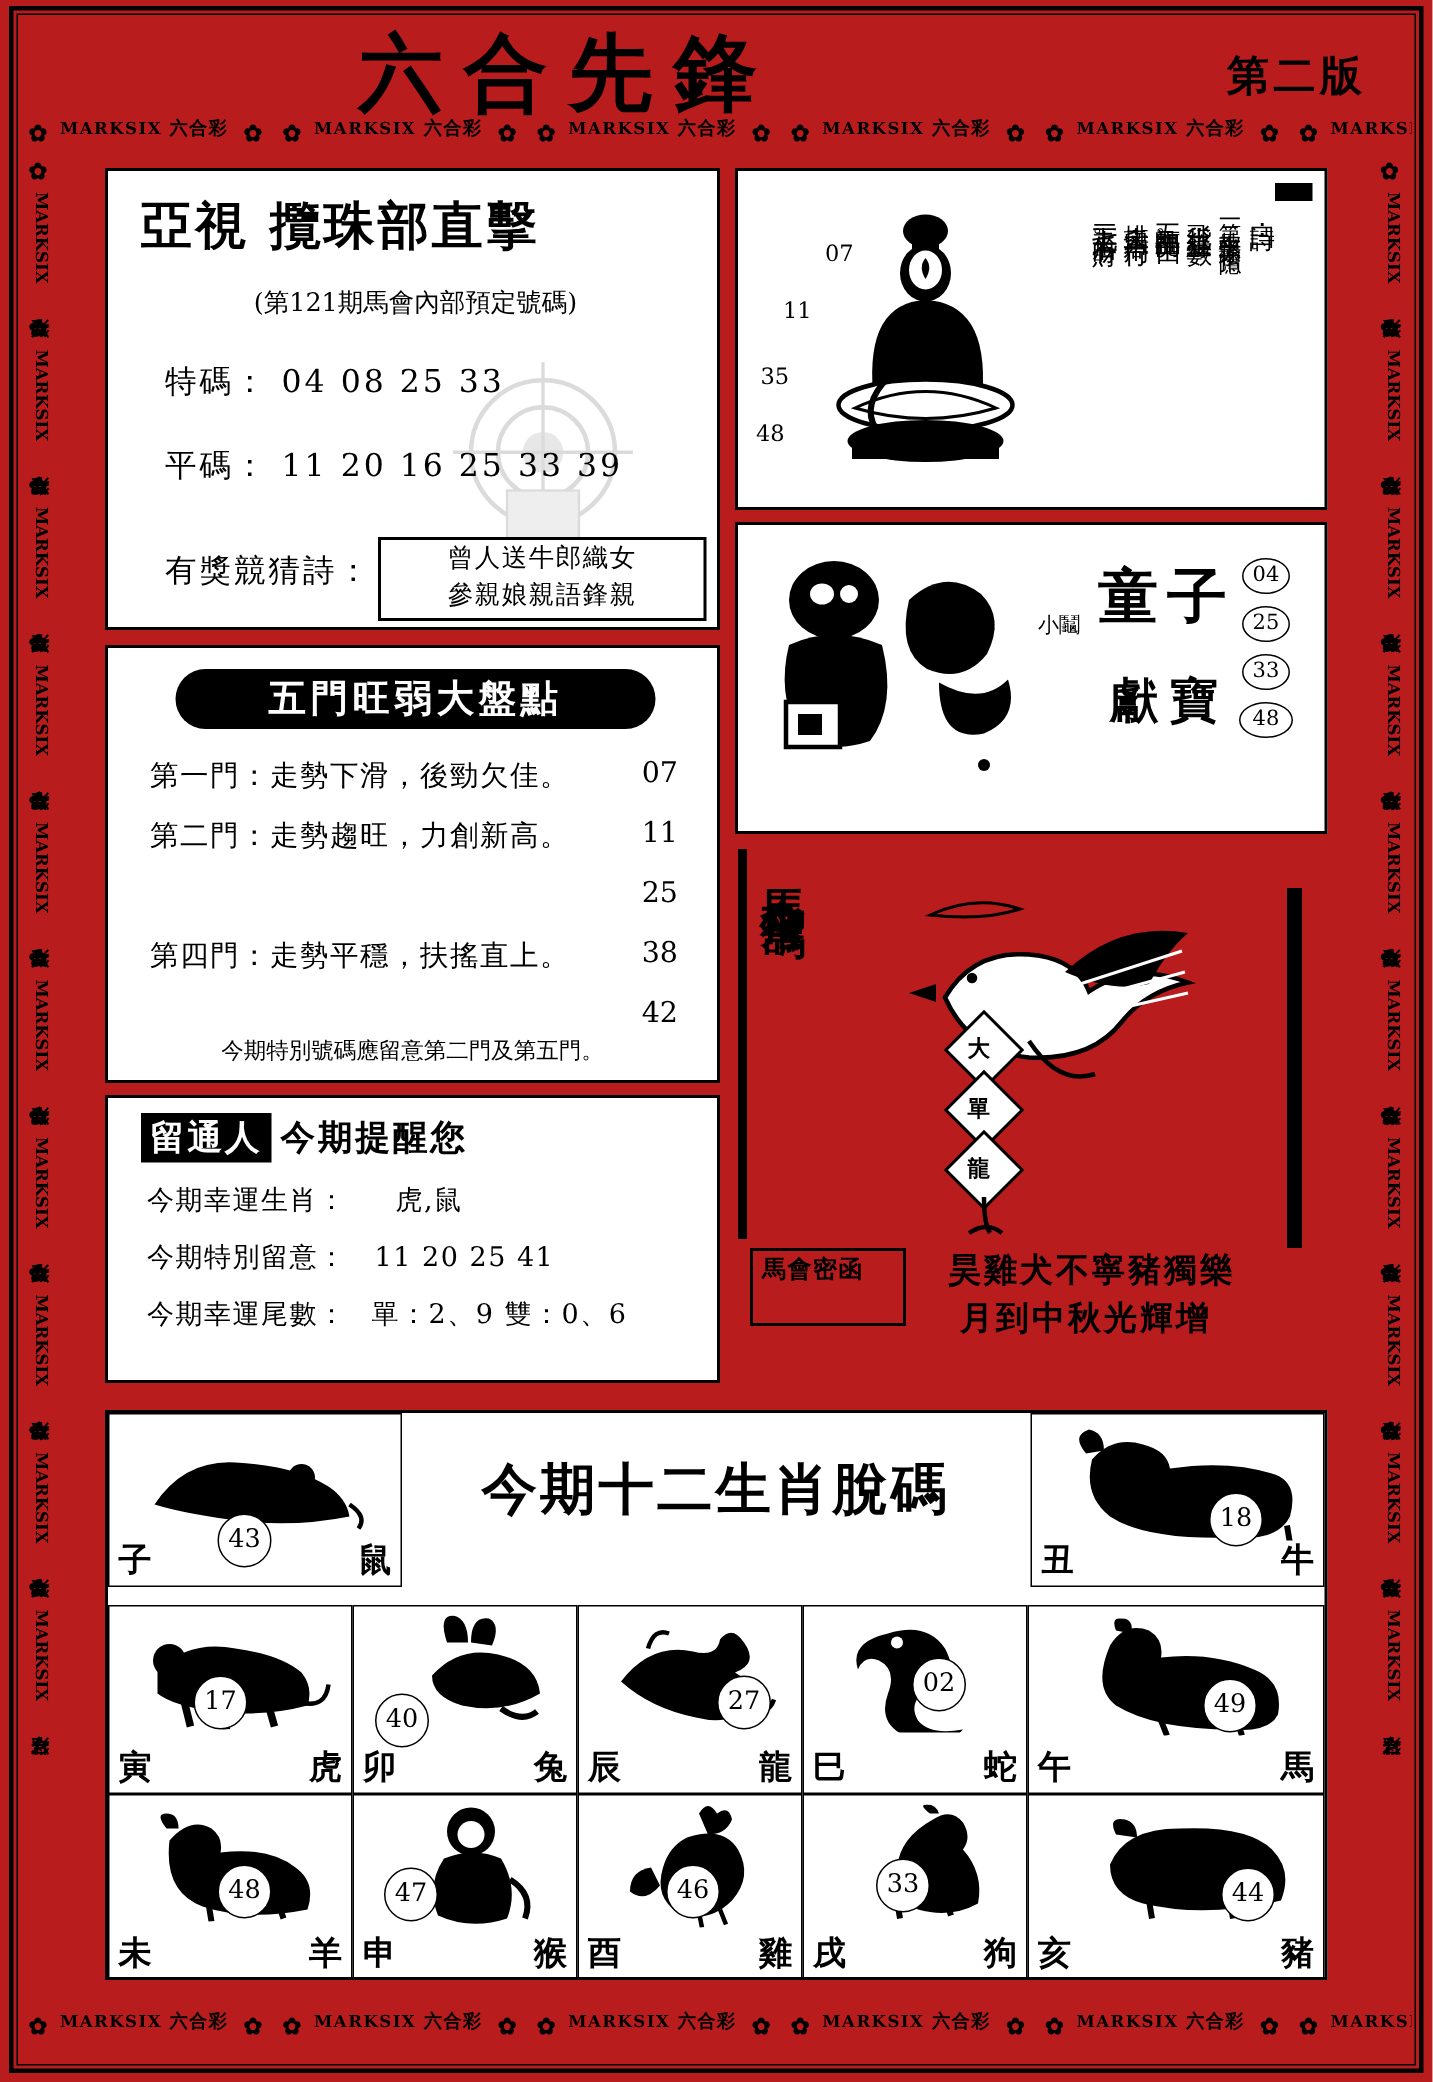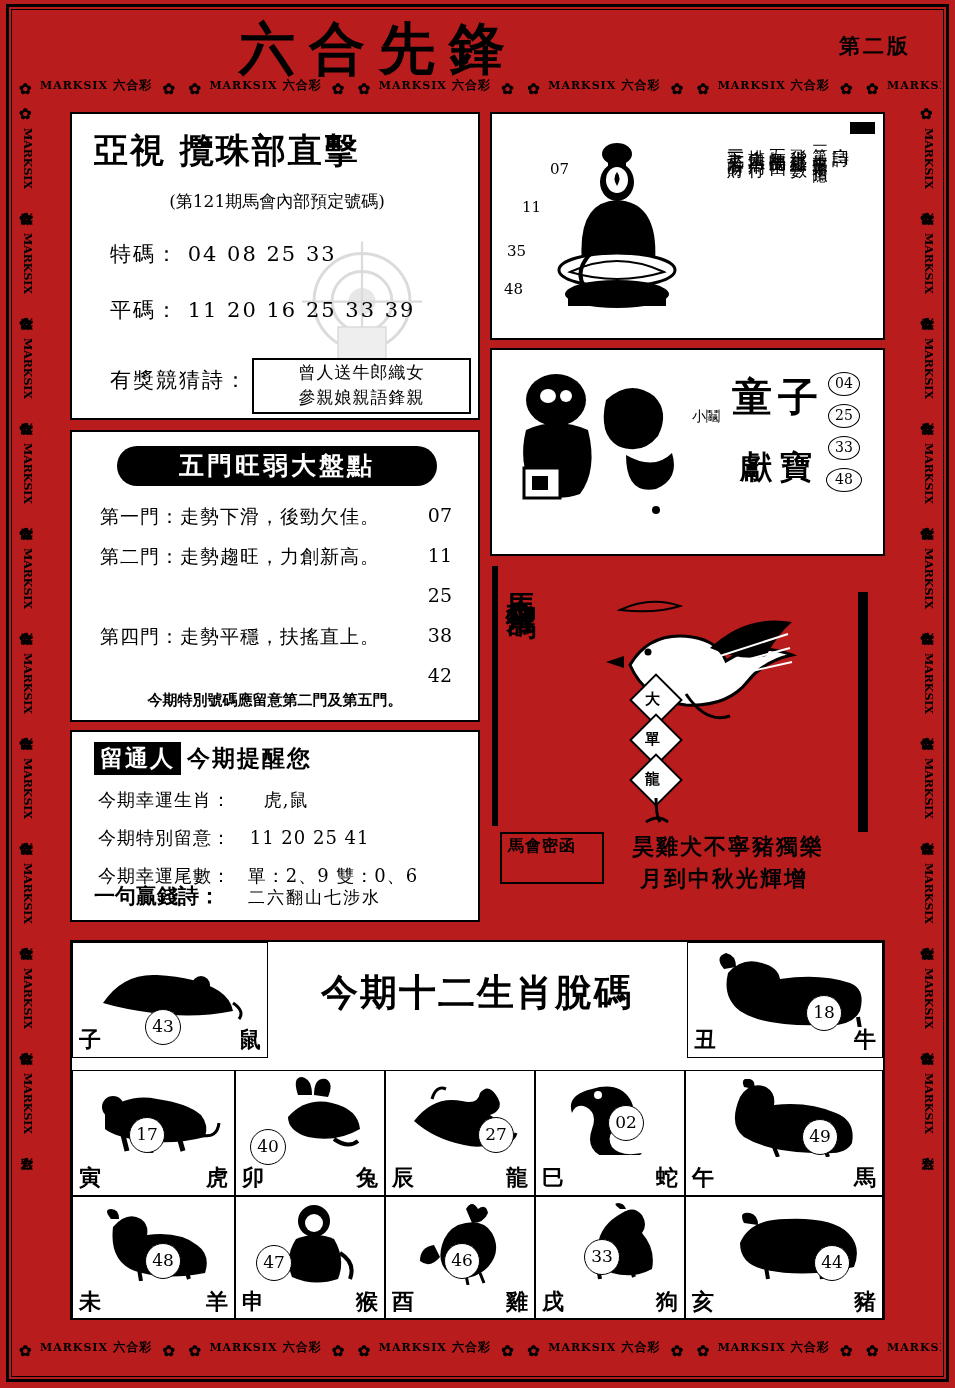--- a/index.html
+++ b/index.html
@@ -18,42 +18,42 @@
   .strip-bottom{left:14px;top:1334px;width:927px;}
   .strip-left{left:14px;top:100px;height:1232px;}
   .strip-right{left:915px;top:100px;height:1232px;}
   .vert-item{writing-mode:vertical-rl;display:inline-block;line-height:26px;}
   .flower{display:inline-block;width:16px;height:16px;position:relative;vertical-align:middle;margin:0 5px;}
   .flower::before{content:"\273F";font-size:15px;line-height:16px;}
 
   
   .masthead{position:absolute;left:14px;top:10px;width:927px;height:62px;}
   .title-cn{position:absolute;left:225px;top:2px;font-family:"DejaVu Serif","Liberation Serif",serif;font-size:56px;font-weight:bold;letter-spacing:14px;white-space:nowrap;}
-  .edition{position:absolute;right:30px;top:22px;font-family:"DejaVu Serif","Liberation Serif",serif;font-size:21px;font-weight:bold;letter-spacing:3px;}
+  .edition{position:absolute;right:30px;top:22px;font-family:"DejaVu Serif","Liberation Serif",serif;font-size:28px;font-weight:bold;letter-spacing:3px;}
 
   
   .box{position:absolute;border:2px solid #000;box-sizing:border-box;background:#fff;}
 
   
   .atv{left:70px;top:112px;width:410px;height:308px;}
   .atv-logo{position:absolute;left:22px;top:14px;font-size:34px;font-weight:bold;font-family:"DejaVu Serif","Liberation Serif",serif;letter-spacing:2px;white-space:nowrap;}
   .atv-sub{position:absolute;left:20px;top:76px;width:370px;text-align:center;font-size:17px;font-family:"DejaVu Serif","Liberation Serif",serif;}
   .atv-row{position:absolute;font-size:21px;font-family:"DejaVu Serif","Liberation Serif",serif;white-space:nowrap;letter-spacing:2px;}
   .atv-r1{left:38px;top:126px;}
   .atv-r2{left:38px;top:182px;}
   .atv-r3{left:38px;top:252px;}
   .poem-box{position:absolute;left:180px;top:244px;width:215px;height:52px;border:2px solid #000;background:#fff;font-family:"DejaVu Serif","Liberation Serif",serif;font-size:17px;line-height:25px;text-align:center;letter-spacing:1px;}
   .atv-watermark{position:absolute;left:215px;top:120px;width:150px;height:150px;opacity:.35;}
 
   
   .gates{left:70px;top:430px;width:410px;height:292px;}
   .gates-banner{position:absolute;left:45px;top:14px;width:320px;height:40px;background:#000;color:#fff;text-align:center;font-size:25px;font-weight:bold;font-family:"DejaVu Serif","Liberation Serif",serif;line-height:40px;letter-spacing:3px;border-radius:20px/20px;}
   .gline{position:absolute;left:28px;font-size:19px;font-family:"DejaVu Serif","Liberation Serif",serif;white-space:nowrap;letter-spacing:1px;}
   .gnum{position:absolute;right:26px;font-size:19px;font-family:"DejaVu Serif","Liberation Serif",serif;}
-  .gnote{position:absolute;left:0;right:0;bottom:10px;text-align:center;font-size:15px;font-weight:bold;font-family:"DejaVu Serif","Liberation Serif",serif;}
+  .gnote{position:absolute;left:0;right:0;bottom:10px;text-align:center;font-size:15px;font-weight:normal;font-family:"DejaVu Serif","Liberation Serif",serif;}
 
   
   .insider{left:70px;top:730px;width:410px;height:192px;}
   .ins-title{position:absolute;left:22px;top:10px;font-size:23px;font-weight:bold;font-family:"DejaVu Serif","Liberation Serif",serif;white-space:nowrap;letter-spacing:2px;}
   .ins-badge{display:inline-block;background:#000;color:#fff;padding:1px 6px;margin-right:6px;}
   .iline{position:absolute;left:26px;font-size:18px;font-family:"DejaVu Serif","Liberation Serif",serif;white-space:nowrap;letter-spacing:1px;}
   .ins-last{position:absolute;left:22px;bottom:10px;font-size:21px;font-weight:bold;font-family:"DejaVu Serif","Liberation Serif",serif;white-space:nowrap;}
   .ins-last .plain{font-weight:normal;font-size:17px;margin-left:28px;letter-spacing:2px;}
 
   
@@ -164,23 +164,20 @@
       <span>今期幸運生肖：</span>
       <span style="margin-left:26px">虎,鼠</span>
     </div>
     <div class="iline" style="top:94px">
       <span>今期特別留意：</span>
       <span style="margin-left:12px">11  20  25  41</span>
     </div>
     <div class="iline" style="top:132px">
       <span>今期幸運尾數：</span>
       <span style="margin-left:10px">單：2、9  雙：0、6</span>
-    </div>
-    <div class="ins-last">
-      <span>一句贏錢詩：</span><span class="plain">二六翻山七涉水</span>
     </div>
   </div>
 
   <div class="box sage">
     <div class="sage-label">黃大仙</div>
     <div class="sage-poem">
       <div class="vcol big">詩曰：</div>
       <div class="vcol">第一二枝中平赤鬆子招隱</div>
       <div class="vcol big">飛紅走綠三二數，</div>
       <div class="vcol big">五福臨門十二四。</div>

